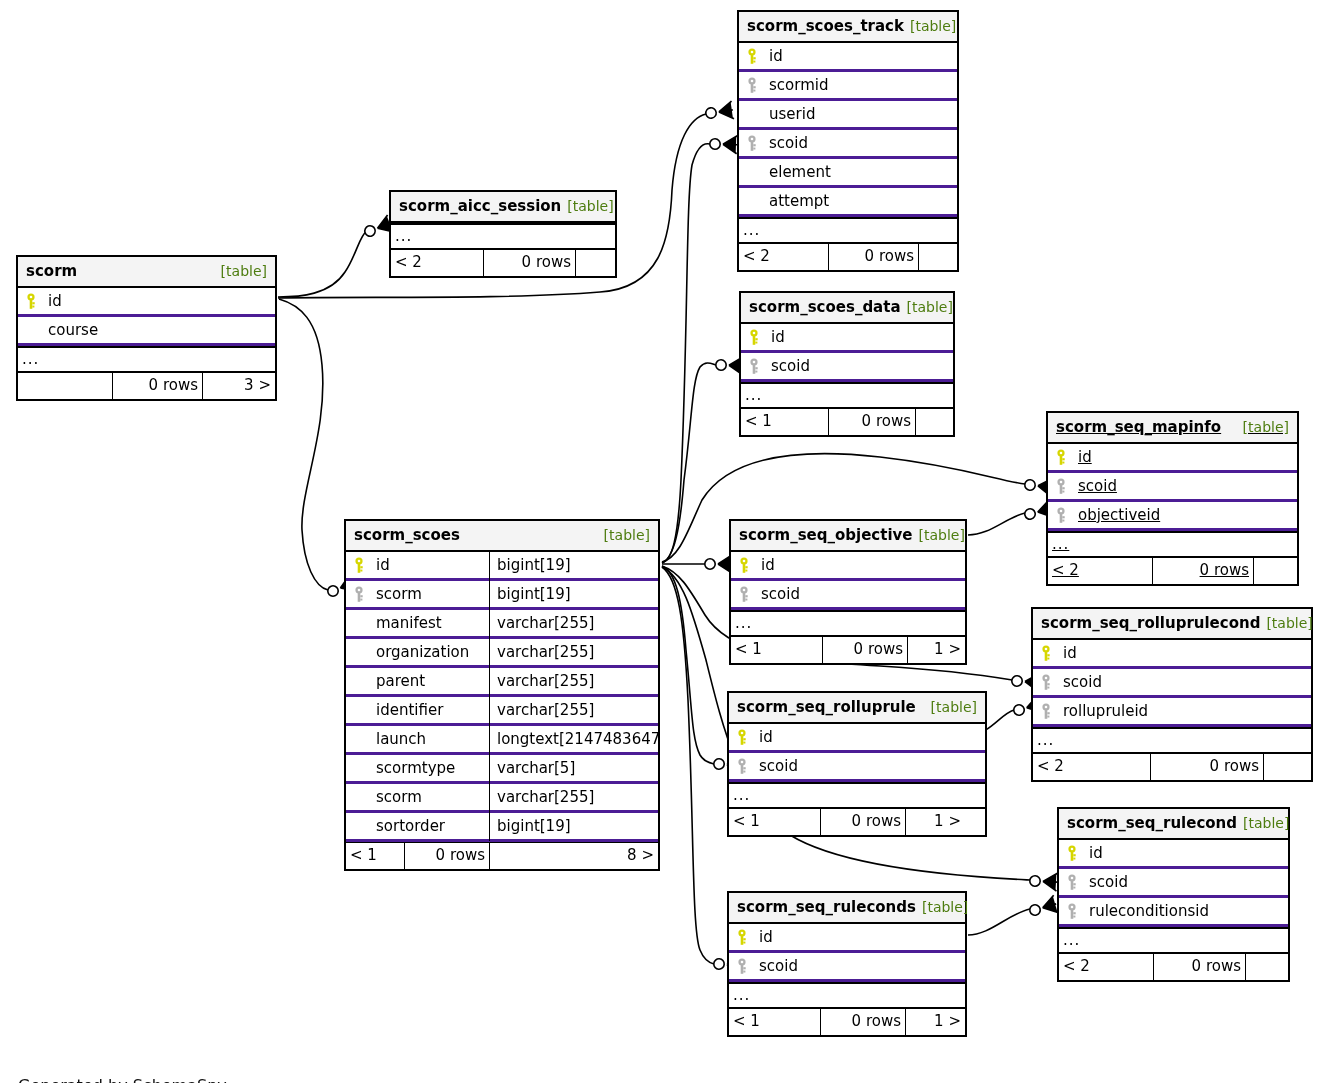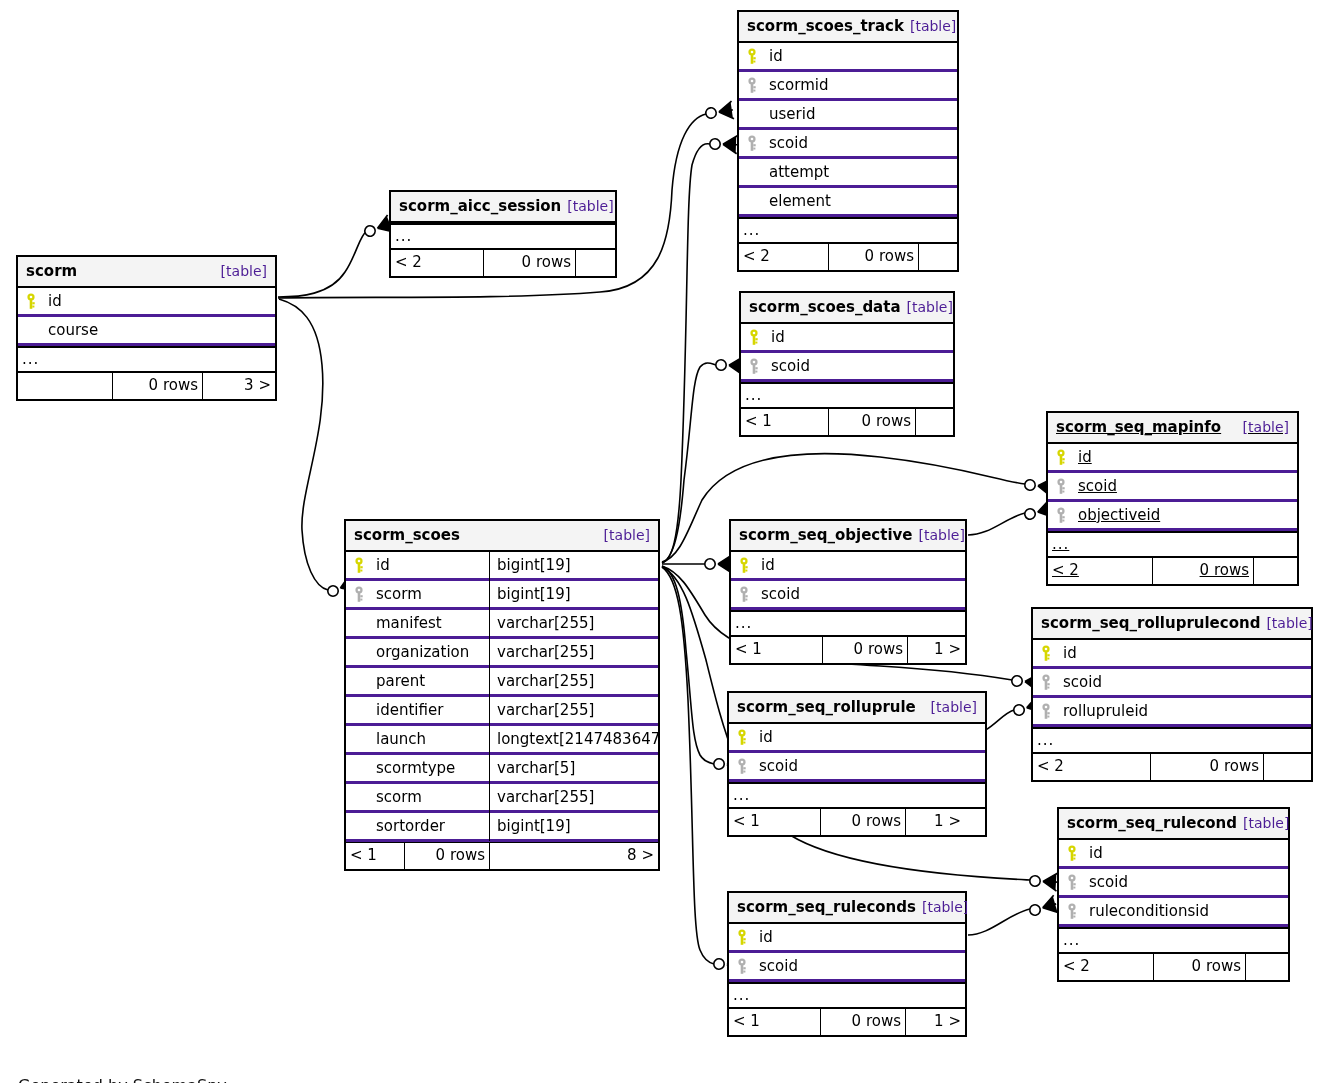--- a/index.html
+++ b/index.html
@@ -48,21 +48,21 @@
     line-height: 20px;
   }
   .tbl .hdr .tname {
     font-weight: bold;
     font-size: 15px;
     color: #000;
   }
   .tbl .hdr .ttag {
     font-weight: normal;
     font-size: 14px;
-    color: #4c1d95;
+    color: #4d7c0f;
     padding-left: 6px;
   }
 
   .row {
     display: flex;
     align-items: center;
     border-bottom: 3px solid #4c1d95;
     height: 29px;
     box-sizing: border-box;
     line-height: 29px;
@@ -270,25 +270,25 @@
               <circle cx="6" cy="4" r="3.6" fill="#b0b0b0"></circle>
               <circle cx="6" cy="4" r="1.3" fill="#fff"></circle>
               <rect x="4.7" y="6.4" width="2.6" height="9.4" fill="#b0b0b0"></rect>
               <rect x="7.3" y="9.2" width="2.4" height="2.1" fill="#b0b0b0"></rect>
               <rect x="7.3" y="12.6" width="2.1" height="1.9" fill="#b0b0b0"></rect>
             </svg></span>
           <span class="cname">scoid</span>
         </div>
         <div class="row">
           <span class="keyslot"></span>
+          <span class="cname">element</span>
+        </div>
+        <div class="row">
+          <span class="keyslot"></span>
           <span class="cname">attempt</span>
-        </div>
-        <div class="row">
-          <span class="keyslot"></span>
-          <span class="cname">element</span>
         </div>
         <div class="ellipsis-row">...</div>
         <div class="foot">
           <div class="fc l" style="width:90px">&lt; 2</div>
           <div class="fc r" style="width:90px">0 rows</div>
           <div class="fc r" style="width:38px"></div>
         </div>
       </div>
       <div class="tbl" style="left: 739px; top: 291px; width: 216px;">
         <div class="hdr">

